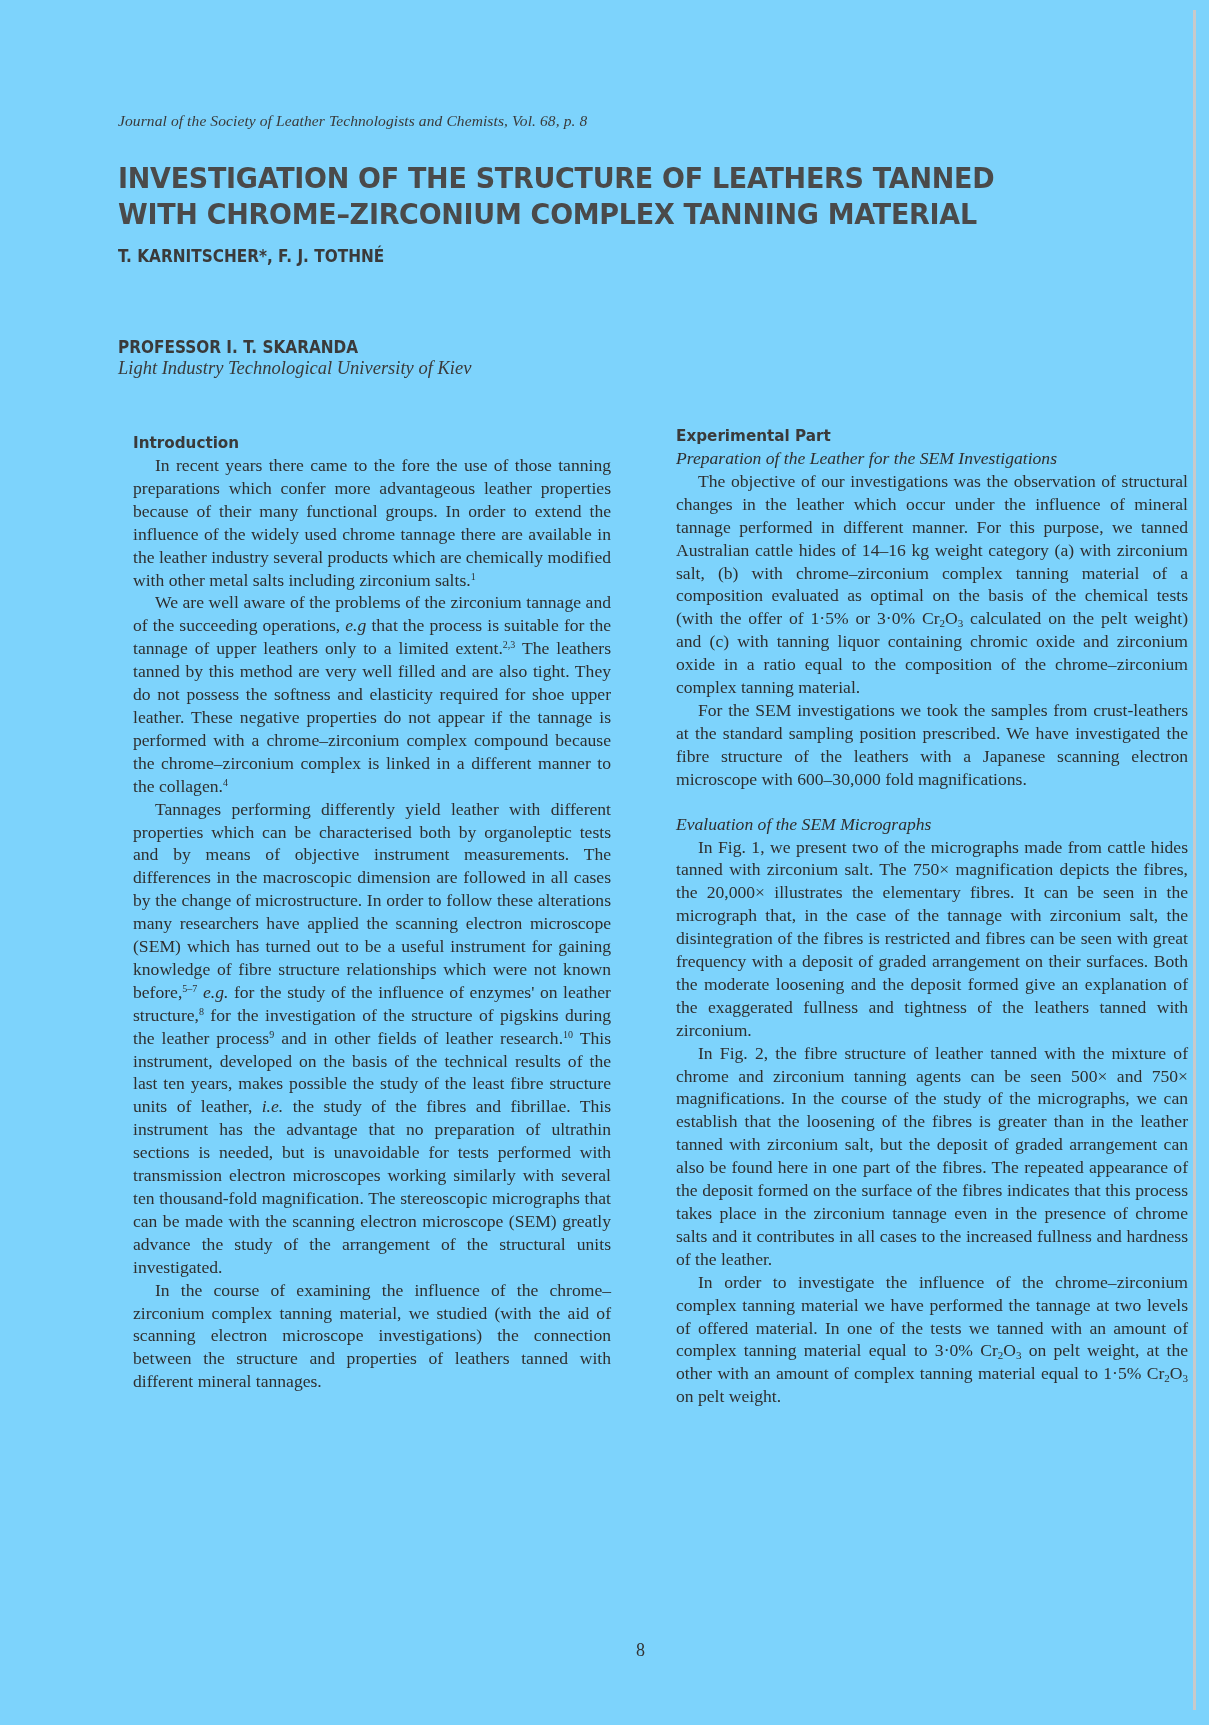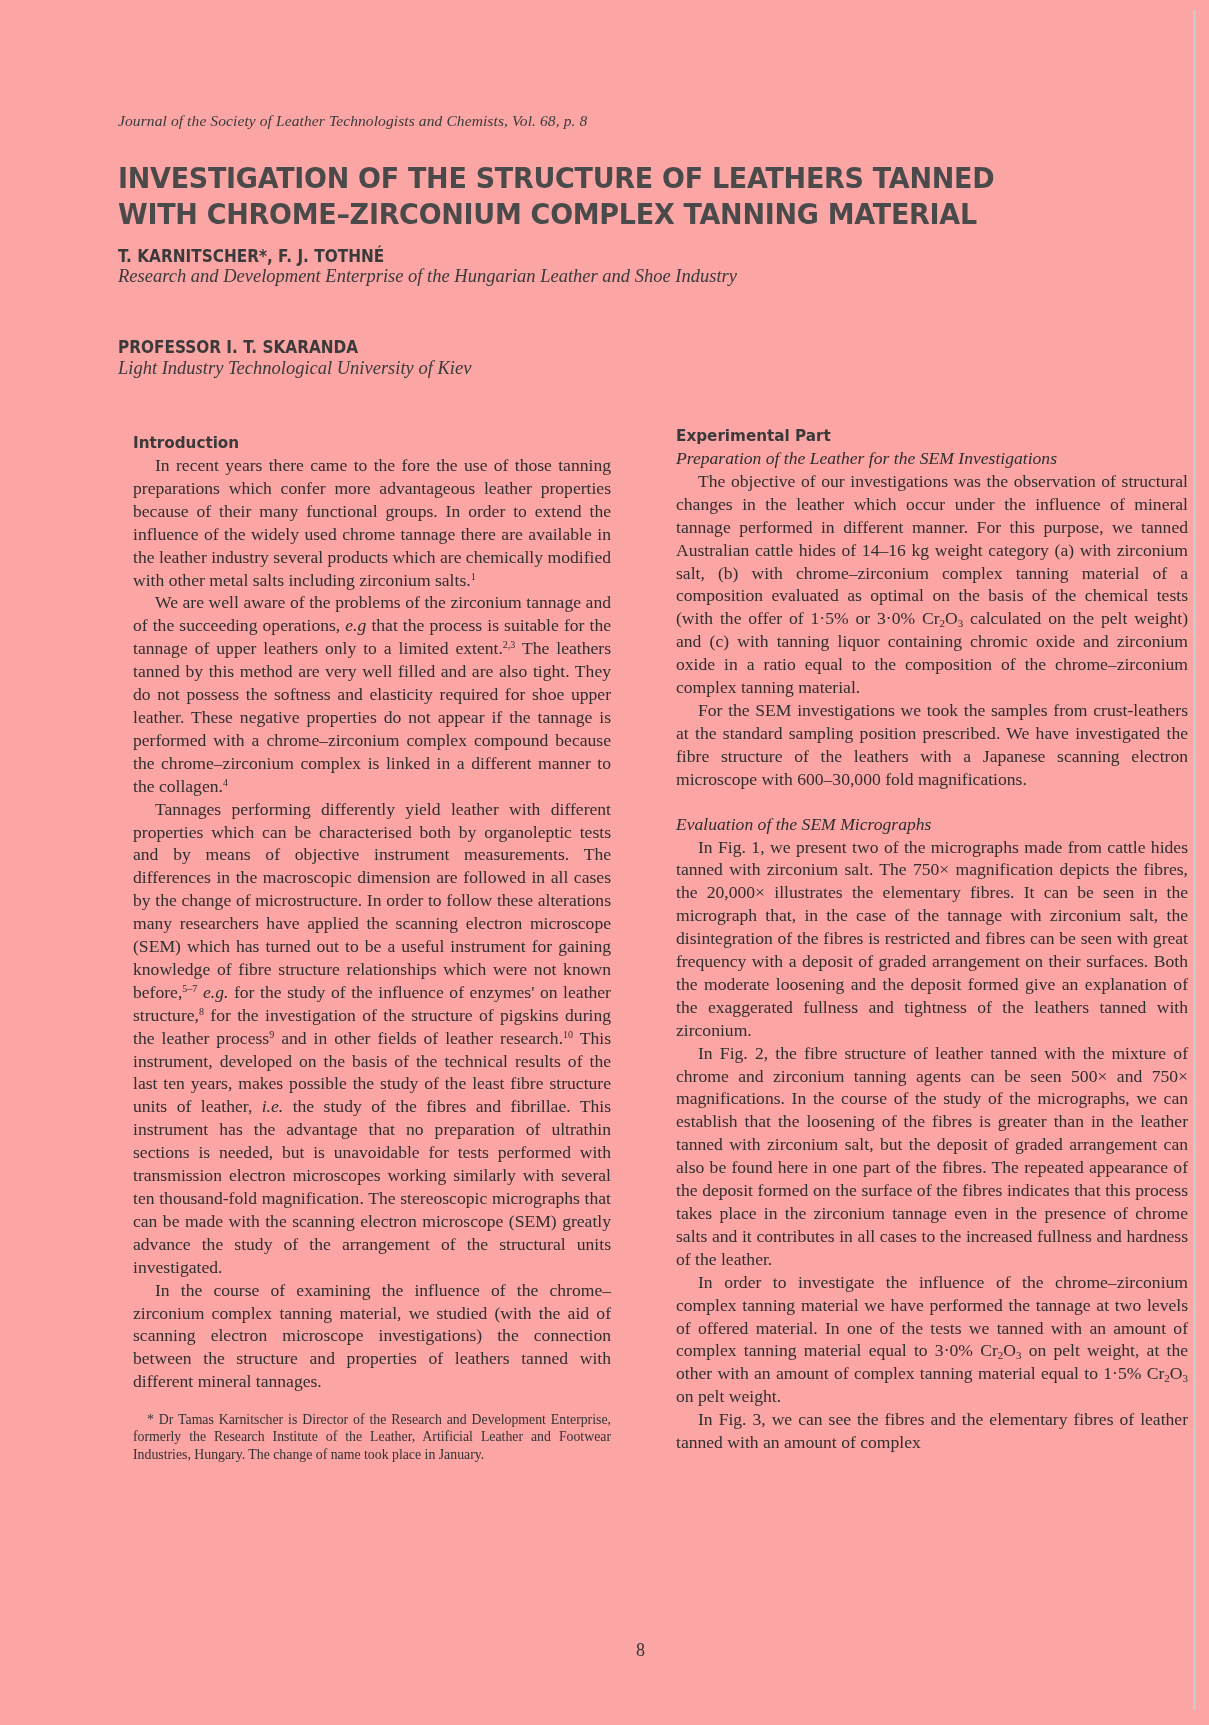--- a/index.html
+++ b/index.html
@@ -1,17 +1,17 @@
 <!DOCTYPE html>
 <html><head>
 <meta charset="utf-8">
 <style>
   html, body { margin: 0; padding: 0; background: #ffffff; }
   body { width: 1209px; height: 1725px; position: relative; overflow: hidden; color: #2e2e2e; }
-  .page { position: absolute; left: 0; top: 0; width: 1209px; height: 1725px; background: #fca5a5; }
+  .page { position: absolute; left: 0; top: 0; width: 1209px; height: 1725px; background: #7dd3fc; }
   .edge-line { position: absolute; left: 1193px; top: 10px; width: 3px; height: 1700px; background: #c9c9c9; }
   .running-head { position: absolute; left: 118px; top: 112px; font-family: "Liberation Serif", serif; font-style: italic; font-size: 15.5px; color: #3a3a3a; letter-spacing: 0.1px; }
   .title { position: absolute; left: 118px; top: 160px; width: 1080px; font-family: "DejaVu Sans", sans-serif; font-weight: bold; font-size: 29px; line-height: 36px; color: #4a4a4a; letter-spacing: -0.3px; transform: scaleX(0.93); transform-origin: left top; }
   .title div { white-space: nowrap; }
   .authors { position: absolute; left: 118px; top: 246px; font-family: "DejaVu Sans", sans-serif; font-weight: bold; font-size: 17px; color: #3a3a3a; transform: scaleX(0.9); transform-origin: left top; white-space: nowrap; }
   .affil { position: absolute; left: 118px; font-family: "Liberation Serif", serif; font-style: italic; font-size: 18.5px; color: #3a3a3a; white-space: nowrap; }
   .affil1 { top: 266px; }
   .author2 { top: 337px; }
   .affil2 { top: 358px; text-align: right; }
 
@@ -34,40 +34,37 @@
   <div class="edge-line"></div>
 
   <div class="running-head">Journal of the Society of Leather Technologists and Chemists, Vol. 68, p. 8</div>
 
   <div class="title">
     <div>INVESTIGATION OF THE STRUCTURE OF LEATHERS TANNED</div>
     <div>WITH CHROME–ZIRCONIUM COMPLEX TANNING MATERIAL</div>
   </div>
 
   <div class="authors">T. KARNITSCHER*, F. J. TOTHNÉ</div>
-  <div class="affil affil1">Research and Development Enterprise of the Hungarian Leather and Shoe Industry</div>
   <div class="authors author2">PROFESSOR I. T. SKARANDA</div>
   <div class="affil affil2">Light Industry Technological University of Kiev</div>
 
   <div class="col col-left">
     <div class="sec-head">Introduction</div>
     <p class="para"><span>In recent years there came to the fore the use of those tanning preparations which confer more advantageous leather properties because of their many functional groups. In order to extend the influence of the widely used chrome tannage there are available in the leather industry several products which are chemically modified with other metal salts including zirconium salts.</span><sup>1</sup></p>
     <p class="para"><span>We are well aware of the problems of the zirconium tannage and of the succeeding operations, </span><i>e.g</i><span> that the process is suitable for the tannage of upper leathers only to a limited extent.</span><sup>2,3</sup><span> The leathers tanned by this method are very well filled and are also tight. They do not possess the softness and elasticity required for shoe upper leather. These negative properties do not appear if the tannage is performed with a chrome–zirconium complex compound because the chrome–zirconium complex is linked in a different manner to the collagen.</span><sup>4</sup></p>
     <p class="para"><span>Tannages performing differently yield leather with different properties which can be characterised both by organoleptic tests and by means of objective instrument measurements. The differences in the macroscopic dimension are followed in all cases by the change of microstructure. In order to follow these alterations many researchers have applied the scanning electron microscope (SEM) which has turned out to be a useful instrument for gaining knowledge of fibre structure relationships which were not known before,</span><sup>5–7</sup><i> e.g.</i><span> for the study of the influence of enzymes' on leather structure,</span><sup>8</sup><span> for the investigation of the structure of pigskins during the leather process</span><sup>9</sup><span> and in other fields of leather research.</span><sup>10</sup><span> This instrument, developed on the basis of the technical results of the last ten years, makes possible the study of the least fibre structure units of leather, </span><i>i.e.</i><span> the study of the fibres and fibrillae. This instrument has the advantage that no preparation of ultrathin sections is needed, but is unavoidable for tests performed with transmission electron microscopes working similarly with several ten thousand-fold magnification. The stereoscopic micrographs that can be made with the scanning electron microscope (SEM) greatly advance the study of the arrangement of the structural units investigated.</span></p>
     <p class="para">In the course of examining the influence of the chrome–zirconium complex tanning material, we studied (with the aid of scanning electron microscope investigations) the connection between the structure and properties of leathers tanned with different mineral tannages.</p>
-    <div class="footnote">* Dr Tamas Karnitscher is Director of the Research and Development Enterprise, formerly the Research Institute of the Leather, Artificial Leather and Footwear Industries, Hungary. The change of name took place in January.</div>
   </div>
 
   <div class="col col-right">
     <div class="sec-head">Experimental Part</div>
     <div class="sub-head">Preparation of the Leather for the SEM Investigations</div>
     <p class="para"><span>The objective of our investigations was the observation of structural changes in the leather which occur under the influence of mineral tannage performed in different manner. For this purpose, we tanned Australian cattle hides of 14–16 kg weight category (a) with zirconium salt, (b) with chrome–zirconium complex tanning material of a composition evaluated as optimal on the basis of the chemical tests (with the offer of 1·5% or 3·0% Cr</span><sub>2</sub><span>O</span><sub>3</sub><span> calculated on the pelt weight) and (c) with tanning liquor containing chromic oxide and zirconium oxide in a ratio equal to the composition of the chrome–zirconium complex tanning material.</span></p>
     <p class="para">For the SEM investigations we took the samples from crust-leathers at the standard sampling position prescribed. We have investigated the fibre structure of the leathers with a Japanese scanning electron microscope with 600–30,000 fold magnifications.</p>
     <div class="gap"></div>
     <div class="sub-head">Evaluation of the SEM Micrographs</div>
     <p class="para">In Fig. 1, we present two of the micrographs made from cattle hides tanned with zirconium salt. The 750× magnification depicts the fibres, the 20,000× illustrates the elementary fibres. It can be seen in the micrograph that, in the case of the tannage with zirconium salt, the disintegration of the fibres is restricted and fibres can be seen with great frequency with a deposit of graded arrangement on their surfaces. Both the moderate loosening and the deposit formed give an explanation of the exaggerated fullness and tightness of the leathers tanned with zirconium.</p>
     <p class="para">In Fig. 2, the fibre structure of leather tanned with the mixture of chrome and zirconium tanning agents can be seen 500× and 750× magnifications. In the course of the study of the micrographs, we can establish that the loosening of the fibres is greater than in the leather tanned with zirconium salt, but the deposit of graded arrangement can also be found here in one part of the fibres. The repeated appearance of the deposit formed on the surface of the fibres indicates that this process takes place in the zirconium tannage even in the presence of chrome salts and it contributes in all cases to the increased fullness and hardness of the leather.</p>
     <p class="para"><span>In order to investigate the influence of the chrome–zirconium complex tanning material we have performed the tannage at two levels of offered material. In one of the tests we tanned with an amount of complex tanning material equal to 3·0% Cr</span><sub>2</sub><span>O</span><sub>3</sub><span> on pelt weight, at the other with an amount of complex tanning material equal to 1·5% Cr</span><sub>2</sub><span>O</span><sub>3</sub><span> on pelt weight.</span></p>
-    <p class="para">In Fig. 3, we can see the fibres and the elementary fibres of leather tanned with an amount of complex</p>
   </div>
 
   <div class="pagenum">8</div>
 </div>
 
 </body></html>

